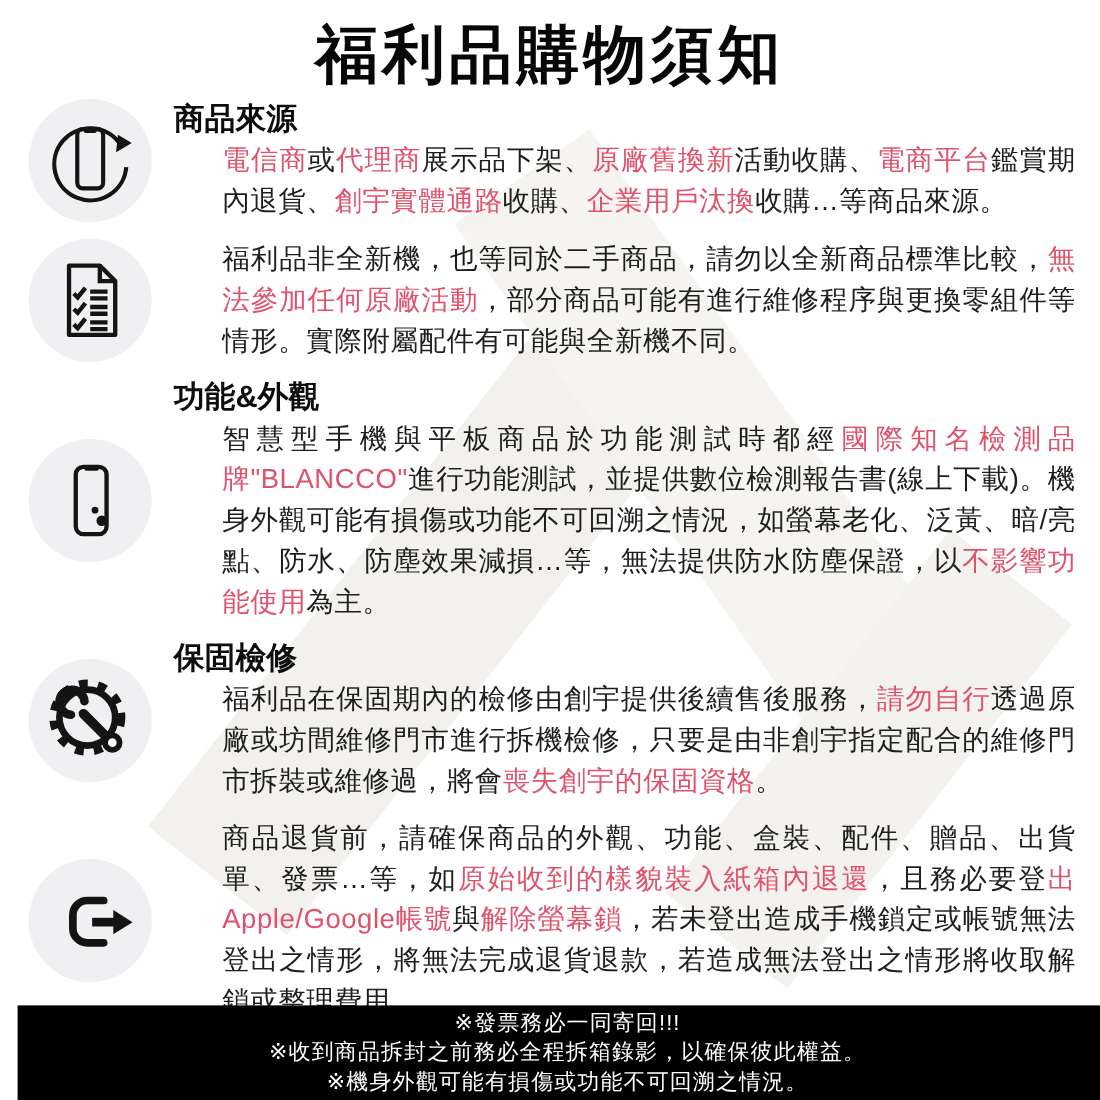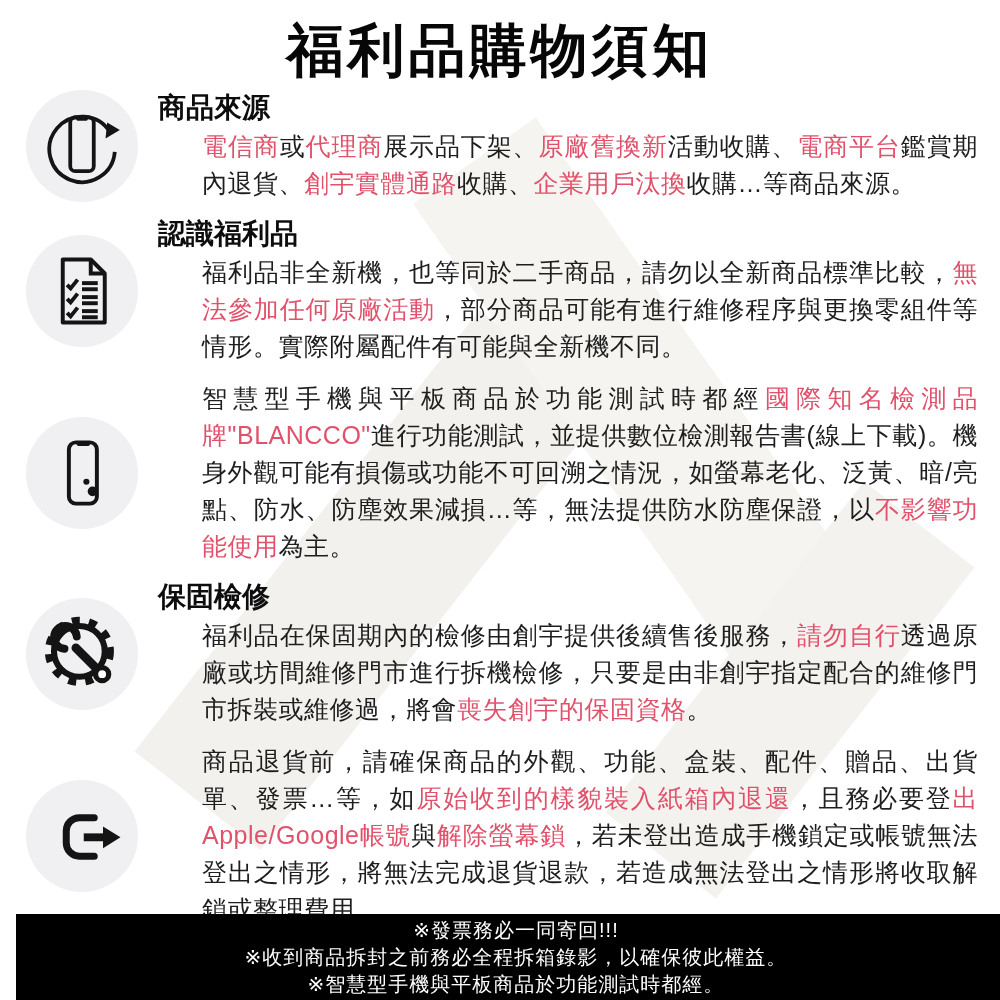--- a/index.html
+++ b/index.html
@@ -130,37 +130,37 @@
             <polyline class="ic" stroke-width="5" points="31,57 35,61 43,51"></polyline>
             <line class="ic" x1="48" y1="55" x2="66" y2="55"></line>
             <line class="ic" x1="48" y1="62" x2="66" y2="62"></line>
             <polyline class="ic" stroke-width="5" points="31,73 35,77 43,67"></polyline>
             <line class="ic" x1="48" y1="71" x2="66" y2="71"></line>
             <line class="ic" x1="48" y1="78" x2="66" y2="78"></line>
           </svg>
         </div>
       </div>
       <div class="text-col">
-        <div class="sec-heading">認識福利品</div>
         <div class="sec-body"><span>福利品非全新機，也等同於二手商品，請勿以全新商品標準比較，</span><span class="accent">無法參加任何原廠活動</span><span>，部分商品可能有進行維修程序與更換零組件等情形。實際附屬配件有可能與全新機不同。</span></div>
       </div>
     </div>
 
     <div class="section">
       <div class="icon-col">
         <div class="icon-circle">
           <svg width="84" height="84" viewBox="0 0 96 96">
             <rect class="ic" x="33" y="13" width="32" height="70" rx="8"></rect>
             <rect x="42" y="12" width="15" height="5" rx="2" fill="#141414"></rect>
             <circle cx="53" cy="58" r="3.5" fill="#141414"></circle>
             <circle cx="60" cy="69" r="5.5" fill="#141414"></circle>
           </svg>
         </div>
       </div>
       <div class="text-col">
+        <div class="sec-heading">功能&amp;外觀</div>
         <div class="sec-body"><span>智慧型手機與平板商品於功能測試時都經</span><span class="accent">國際知名檢測品牌"BLANCCO"</span><span>進行功能測試，並提供數位檢測報告書(線上下載)。機身外觀可能有損傷或功能不可回溯之情況，如螢幕老化、泛黃、暗/亮點、防水、防塵效果減損…等，無法提供防水防塵保證，以</span><span class="accent">不影響功能使用</span><span>為主。</span></div>
       </div>
     </div>
 
     <div class="section">
       <div class="icon-col">
         <div class="icon-circle">
           <svg width="84" height="84" viewBox="0 0 96 96">
             <circle cx="45" cy="45" r="33" fill="none" stroke="#141414" stroke-width="13" stroke-dasharray="8.5 9.9"></circle>
             <circle cx="45" cy="45" r="29" fill="none" stroke="#141414" stroke-width="7"></circle>
@@ -188,16 +188,16 @@
       </div>
       <div class="text-col">
         <div class="sec-body"><span>商品退貨前，請確保商品的外觀、功能、盒裝、配件、贈品、出貨單、發票…等，如</span><span class="accent">原始收到的樣貌裝入紙箱內退還</span><span>，且務必要登</span><span class="accent">出Apple/Google帳號</span><span>與</span><span class="accent">解除螢幕鎖</span><span>，若未登出造成手機鎖定或帳號無法登出之情形，將無法完成退貨退款，若造成無法登出之情形將收取解鎖或整理費用。</span></div>
       </div>
     </div>
   </div>
 
   <div class="footer">
     <div class="footer-line">※發票務必一同寄回!!!</div>
     <div class="footer-line">※收到商品拆封之前務必全程拆箱錄影，以確保彼此權益。</div>
-    <div class="footer-line">※智慧型手機與平板商品於功能測試時都經。</div>
+    <div class="footer-line">※機身外觀可能有損傷或功能不可回溯之情況。</div>
   </div>
 
 </div>
 
 </body></html>

